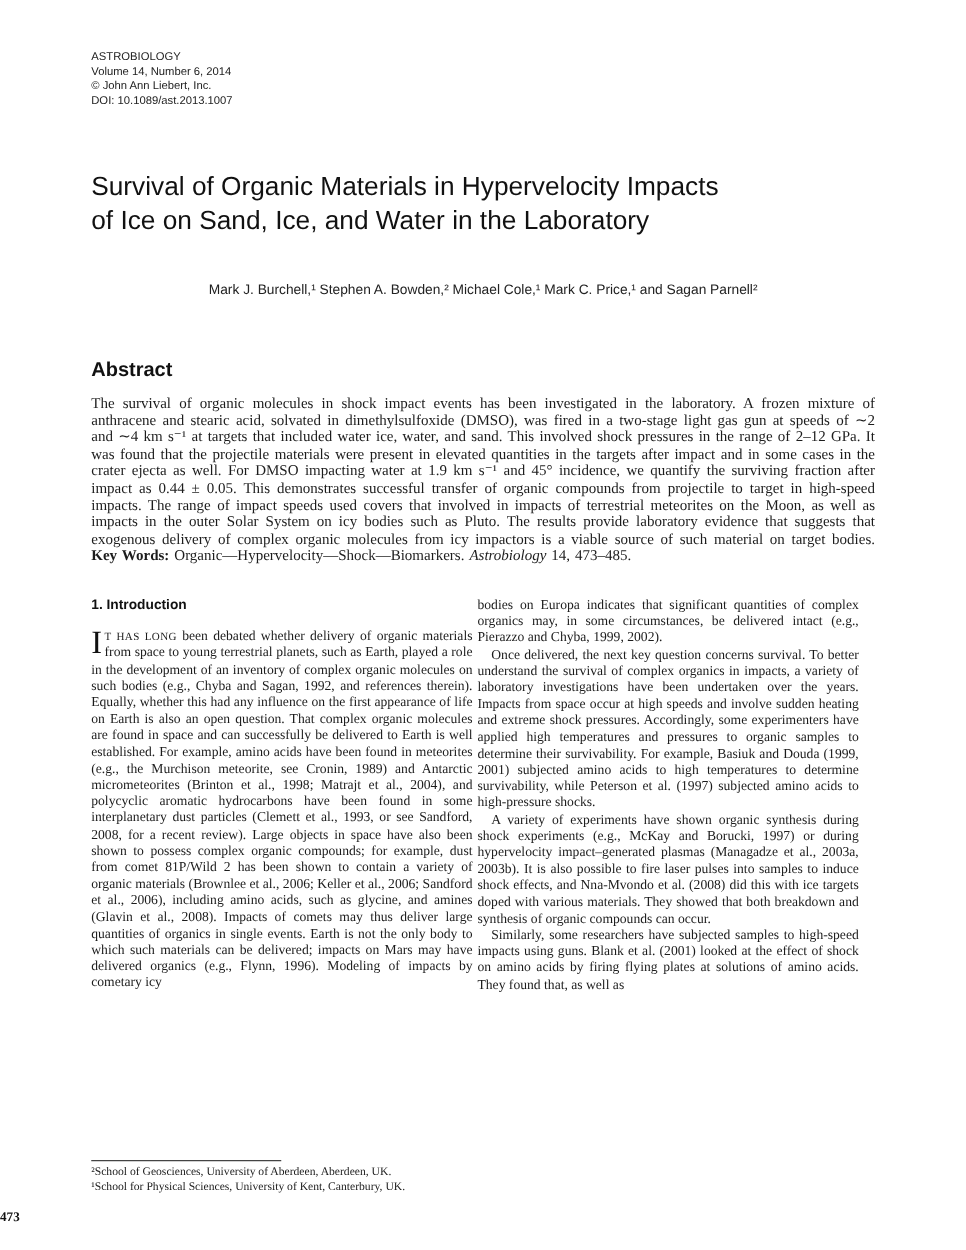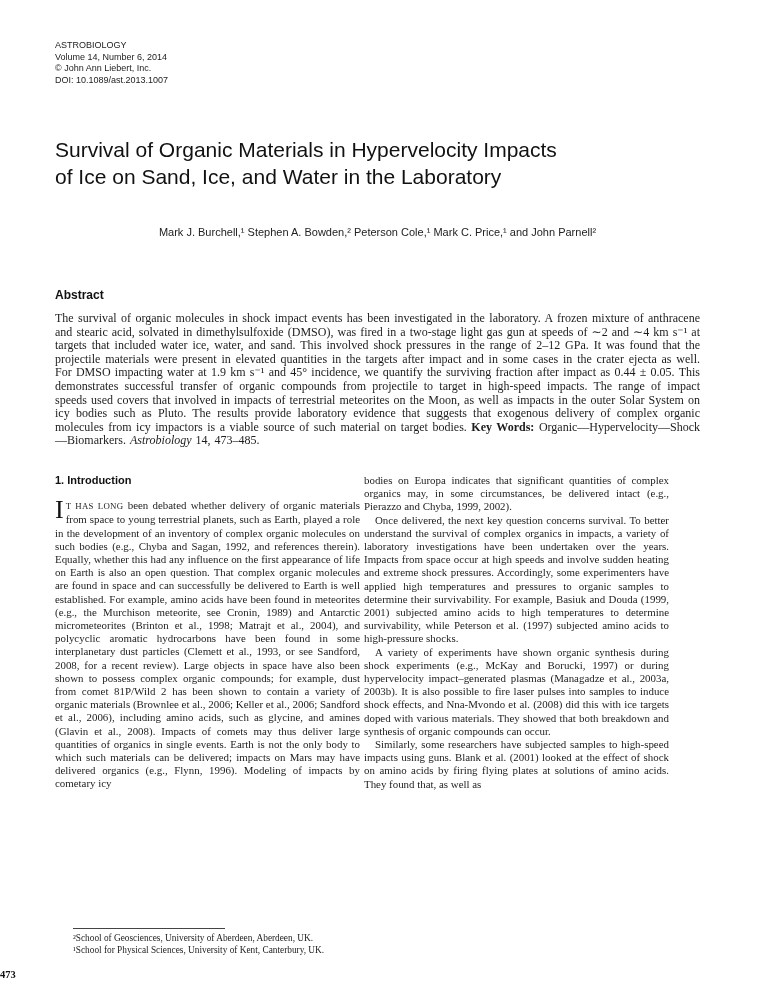--- a/index.html
+++ b/index.html
@@ -3,21 +3,21 @@
 <meta charset="utf-8">
 <style>
   html, body { margin: 0; padding: 0; background: #e8e8e8; }
   .page {
     position: relative;
     width: 773px;
     height: 1000px;
     margin: 0 auto;
     background: #ffffff;
     box-sizing: border-box;
-    padding: 40px 73px 0 55px;
+    padding: 40px 73px 0 73px;
     font-family: "Liberation Serif", serif;
     color: #1c1c1c;
     overflow: hidden;
   }
   .journal-header {
     font-family: "Liberation Sans", sans-serif;
     font-size: 9px;
     line-height: 11.5px;
     color: #222;
   }
@@ -33,21 +33,21 @@
   .authors {
     margin-top: 36px;
     text-align: center;
     font-family: "Liberation Sans", sans-serif;
     font-size: 11px;
     color: #222;
   }
   .abstract-section { margin-top: 50px; }
   .abstract-heading {
     font-family: "Liberation Sans", sans-serif;
-    font-size: 12px;
+    font-size: 16px;
     font-weight: bold;
     color: #111;
   }
   .abstract-body {
     margin: 10px 0 12px 0;
     font-size: 12px;
     line-height: 13.6px;
     text-align: justify;
     word-spacing: 1px;
   }
@@ -121,21 +121,21 @@
     <div>Volume 14, Number 6, 2014</div>
     <div>© John Ann Liebert, Inc.</div>
     <div>DOI: 10.1089/ast.2013.1007</div>
   </div>
 
   <h1 class="paper-title">
     <span>Survival of Organic Materials in Hypervelocity Impacts</span><br>
     <span>of Ice on Sand, Ice, and Water in the Laboratory</span>
   </h1>
 
-  <div class="authors">Mark J. Burchell,¹ Stephen A. Bowden,² Peterson Cole,¹ Mark C. Price,¹ and John Parnell²</div>
+  <div class="authors">Mark J. Burchell,¹ Stephen A. Bowden,² Michael Cole,¹ Mark C. Price,¹ and Sagan Parnell²</div>
 
   <div class="abstract-section">
     <div class="abstract-heading">Abstract</div>
     <p class="abstract-body"><span>The survival of organic molecules in shock impact events has been investigated in the laboratory. A frozen mixture of anthracene and stearic acid, solvated in dimethylsulfoxide (DMSO), was fired in a two-stage light gas gun at speeds of ∼2 and ∼4 km s⁻¹ at targets that included water ice, water, and sand. This involved shock pressures in the range of 2–12 GPa. It was found that the projectile materials were present in elevated quantities in the targets after impact and in some cases in the crater ejecta as well. For DMSO impacting water at 1.9 km s⁻¹ and 45° incidence, we quantify the surviving fraction after impact as 0.44 ± 0.05. This demonstrates successful transfer of organic compounds from projectile to target in high-speed impacts. The range of impact speeds used covers that involved in impacts of terrestrial meteorites on the Moon, as well as impacts in the outer Solar System on icy bodies such as Pluto. The results provide laboratory evidence that suggests that exogenous delivery of complex organic molecules from icy impactors is a viable source of such material on target bodies. </span><span class="kw-label">Key Words:</span><span> Organic—Hypervelocity—Shock—Biomarkers. </span><span class="jref">Astrobiology</span><span> 14, 473–485.</span></p>
   </div>
 
   <div class="columns">
 
     <div class="col">
       <h2 class="section-heading">1. Introduction</h2>

